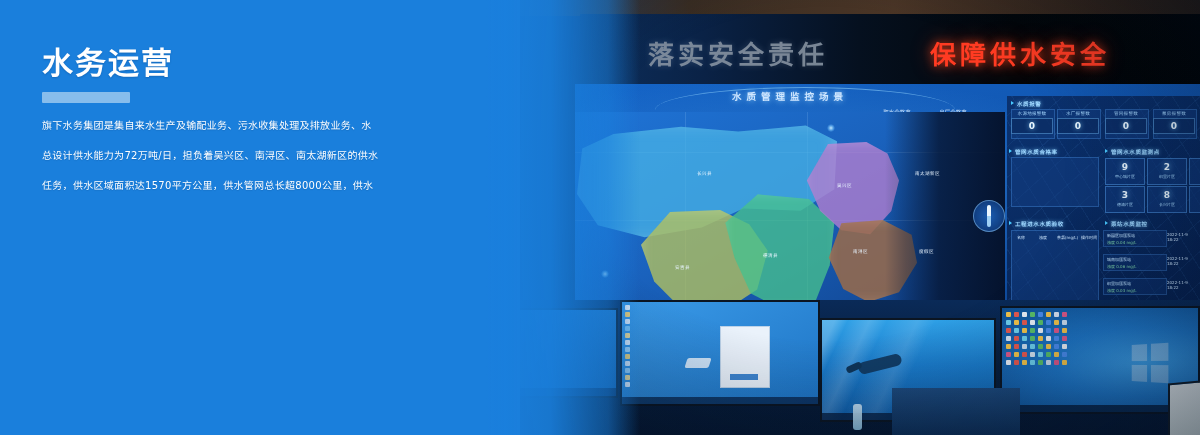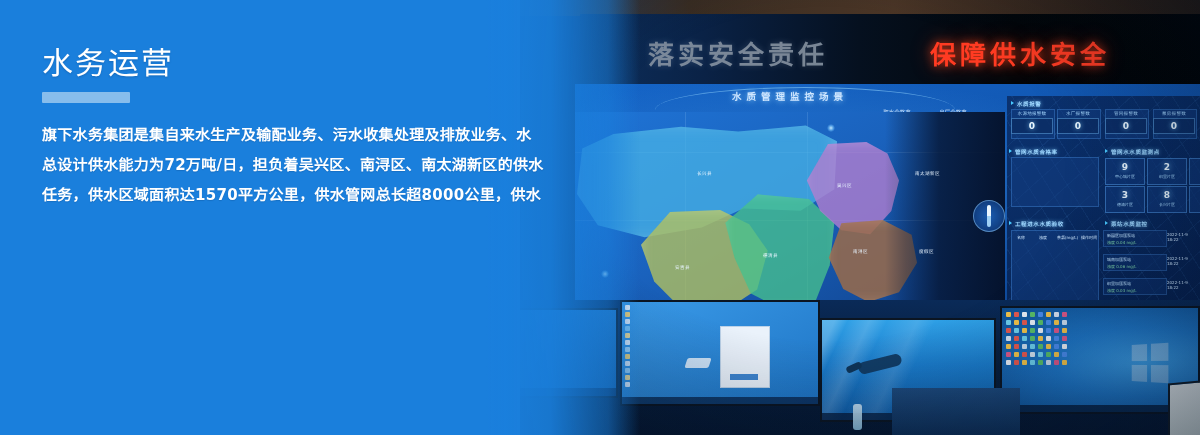--- a/index.html
+++ b/index.html
@@ -19,29 +19,29 @@
     position:absolute;left:0;top:0;width:640px;height:435px;
     z-index:30;
   }
   .left-bg{
     position:absolute;left:0;top:0;width:640px;height:435px;
     background:linear-gradient(to right,#1a7fdc 0%,#1a7fdc 76%,
                rgba(26,127,220,0.92) 86%,rgba(26,127,220,0.55) 95%,rgba(26,127,220,0.0) 100%);
   }
   .panel-content{position:absolute;left:42px;top:46px;width:530px;}
   .page-title{
-    font-size:31px;font-weight:normal;color:#ffffff;letter-spacing:2px;
+    font-size:31px;font-weight:bold;color:#ffffff;letter-spacing:2px;
     line-height:1.1;margin:0;text-shadow:0 1px 2px rgba(0,40,90,.25);
   }
   .title-rule{
     width:88px;height:11px;background:#87bdec;margin-top:12px;border-radius:1px;
   }
   .body-copy{
-    margin-top:17px;font-size:15px;line-height:30px;color:#ffffff;
-    letter-spacing:.3px;font-weight:700;
+    margin-top:8px;font-size:10px;line-height:30px;color:#ffffff;
+    letter-spacing:.3px;font-weight:400;
     text-shadow:0 1px 1px rgba(0,40,90,.18);
   }
   .body-copy p{margin:0;white-space:nowrap;}
 
   
   .photo{
     position:absolute;left:520px;top:0;width:680px;height:435px;overflow:hidden;
     background:#0a2f63;
   }
   

